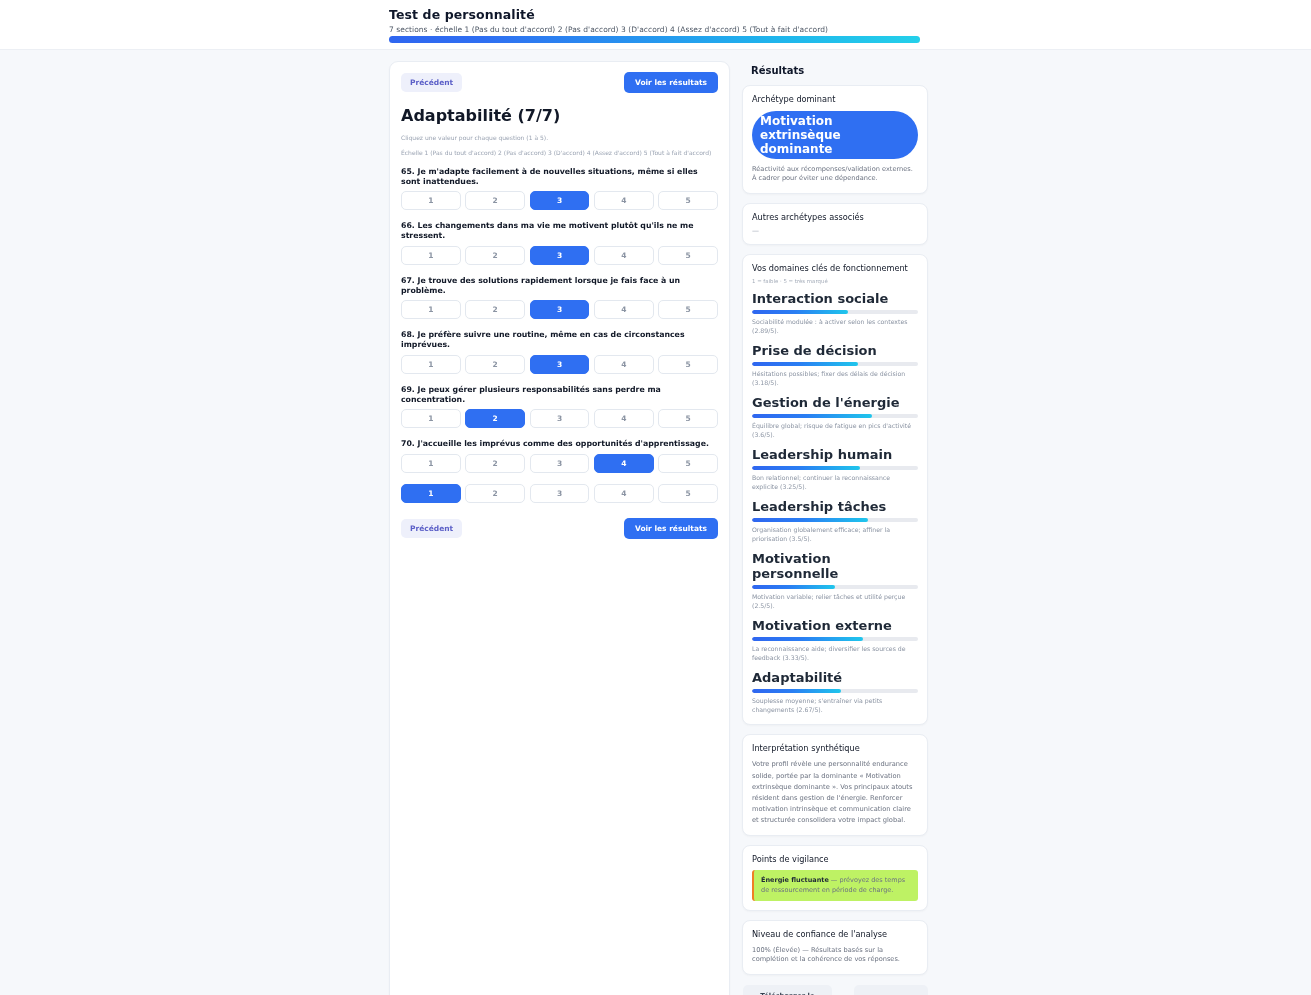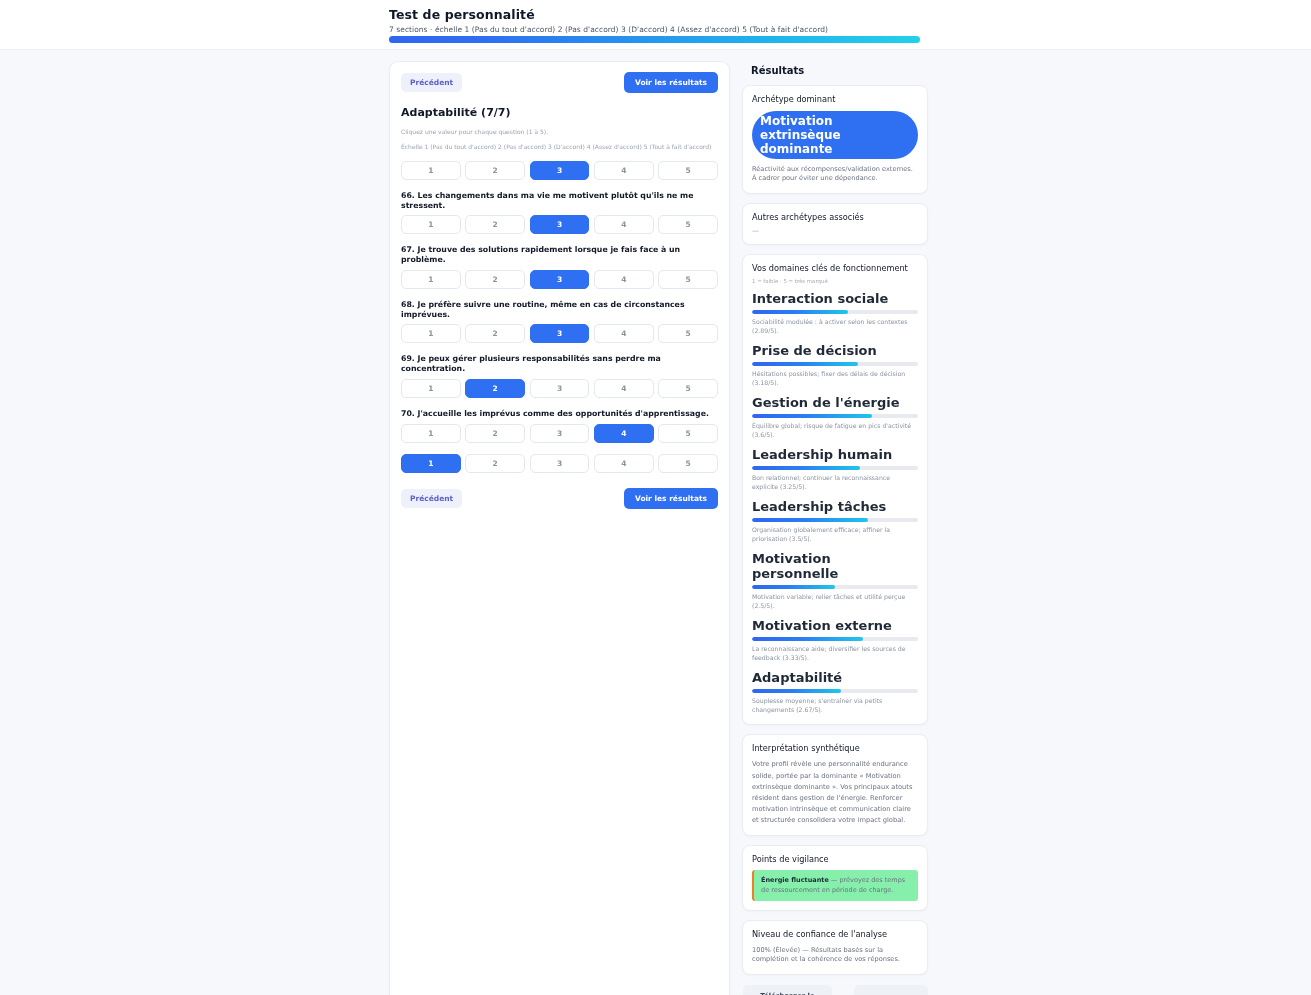--- a/index.html
+++ b/index.html
@@ -53,21 +53,21 @@
     font-family: inherit;
   }
   .btn-results {
     background: #2f6ff2; color: #fff;
     border: none; border-radius: 5px;
     font-size: 7.5px; font-weight: 600;
     padding: 6px 11px; cursor: pointer;
     font-family: inherit;
   }
 
-  .section-title { font-size: 11px; font-weight: 700; color: #111827; margin-top: 13px; }
+  .section-title { font-size: 16px; font-weight: 700; color: #111827; margin-top: 13px; }
   .hint { font-size: 6px; color: #9aa3b2; margin-top: 9px; }
   .hint2 { font-size: 6px; color: #9aa3b2; margin-top: 8px; }
 
   .question { margin-top: 11px; }
   .q-text { font-size: 7.8px; font-weight: 700; color: #111827; line-height: 1.25; }
   .q-options { display: flex; gap: 4.5px; margin-top: 5px; }
   .opt {
     flex: 1; height: 19px; border-radius: 5px;
     border: 1px solid #e3e8ef; background: #fff;
     color: #8b94a3; font-size: 7.5px; font-weight: 600;
@@ -110,21 +110,21 @@
   }
   .bar-fill {
     height: 100%; border-radius: 3px;
     background: linear-gradient(90deg, #2f66f0 0%, #2a7ef3 45%, #1fc6ec 100%);
   }
   .domain-desc { font-size: 6.2px; color: #8a93a2; line-height: 1.45; margin-top: 4px; }
 
   .interp { font-size: 6.7px; color: #6b7280; line-height: 1.65; margin-top: 6px; }
 
   .warn {
-    background: #86efac; border-left: 2.5px solid #ef7e24;
+    background: #bef264; border-left: 2.5px solid #ef7e24;
     border-radius: 3px; padding: 6px 7px;
     margin-top: 6px; font-size: 6.5px; color: #6b7280; line-height: 1.45;
   }
   .warn b { color: #1f2937; }
 
   .btn-row { display: flex; gap: 22px; margin-top: 10px; padding-left: 1px; }
   .btn-ghost {
     background: #eef1f6; color: #374151; border: none;
     border-radius: 5px; font-size: 6.8px; font-weight: 600;
     padding: 7px 10px; cursor: pointer; font-family: inherit;
@@ -151,20 +151,21 @@
       <button class="btn-prev">Précédent</button>
       <button class="btn-results">Voir les résultats</button>
     </div>
 
     <div class="section-title">Adaptabilité (7/7)</div>
     <div class="hint">Cliquez une valeur pour chaque question (1 à 5).</div>
     <div class="hint2">Échelle 1 (Pas du tout d'accord) 2 (Pas d'accord) 3 (D'accord) 4 (Assez d'accord) 5 (Tout à fait d'accord)</div>
 
     <div id="questions-container">
         <div class="question">
+          <div class="q-text">65. Je m'adapte facilement à de nouvelles situations, même si elles sont inattendues.</div>
           <div class="q-options">
             <button class="opt">1</button>
             <button class="opt">2</button>
             <button class="opt selected">3</button>
             <button class="opt">4</button>
             <button class="opt">5</button>
           </div>
         </div>
         <div class="question">
           <div class="q-text">66. Les changements dans ma vie me motivent plutôt qu'ils ne me stressent.</div>

